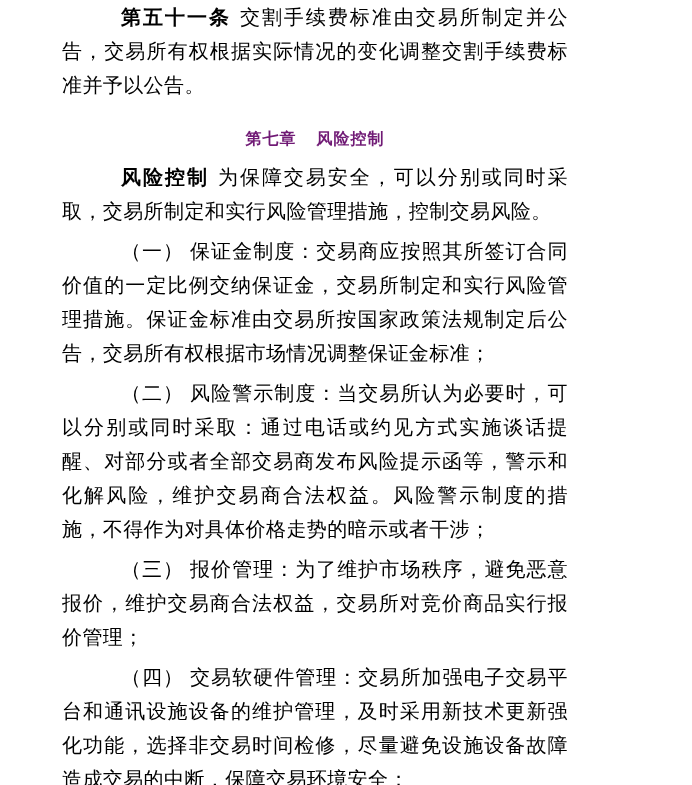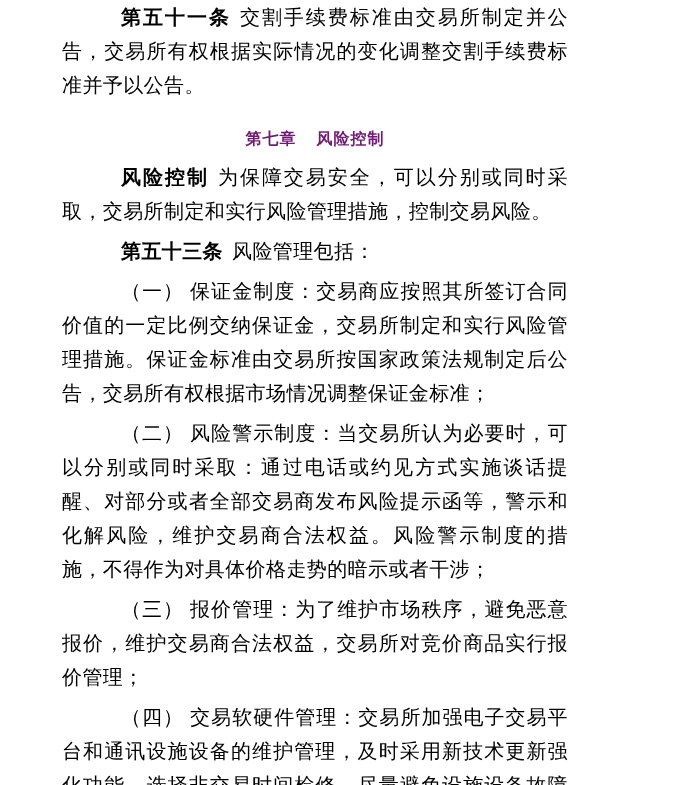--- a/index.html
+++ b/index.html
@@ -57,21 +57,20 @@
 <body>
 
 <div class="page">
 
   <p class="para"><span class="article-number">第五十一条</span><span>交割手续费标准由交易所制定并公告，交易所有权根据实际情况的变化调整交割手续费标准并予以公告。</span></p>
 
   <h2 class="chapter-heading"><span>第七章</span><span class="chapter-title">风险控制</span></h2>
 
   <p class="para"><span class="article-number">风险控制</span><span>为保障交易安全，可以分别或同时采取，交易所制定和实行风险管理措施，控制交易风险。</span></p>
 
-  <p class="para"><span class="article-number">第五十三条</span><span>风险管理包括：</span></p>
 
   <p class="para"><span class="item-label">（一）</span><span>保证金制度：交易商应按照其所签订合同价值的一定比例交纳保证金，交易所制定和实行风险管理措施。保证金标准由交易所按国家政策法规制定后公告，交易所有权根据市场情况调整保证金标准；</span></p>
 
   <p class="para"><span class="item-label">（二）</span><span>风险警示制度：当交易所认为必要时，可以分别或同时采取：通过电话或约见方式实施谈话提醒、对部分或者全部交易商发布风险提示函等，警示和化解风险，维护交易商合法权益。风险警示制度的措施，不得作为对具体价格走势的暗示或者干涉；</span></p>
 
   <p class="para"><span class="item-label">（三）</span><span>报价管理：为了维护市场秩序，避免恶意报价，维护交易商合法权益，交易所对竞价商品实行报价管理；</span></p>
 
   <p class="para"><span class="item-label">（四）</span><span>交易软硬件管理：交易所加强电子交易平台和通讯设施设备的维护管理，及时采用新技术更新强化功能，选择非交易时间检修，尽量避免设施设备故障造成交易的中断，保障交易环境安全；</span></p>
 
 </div>

